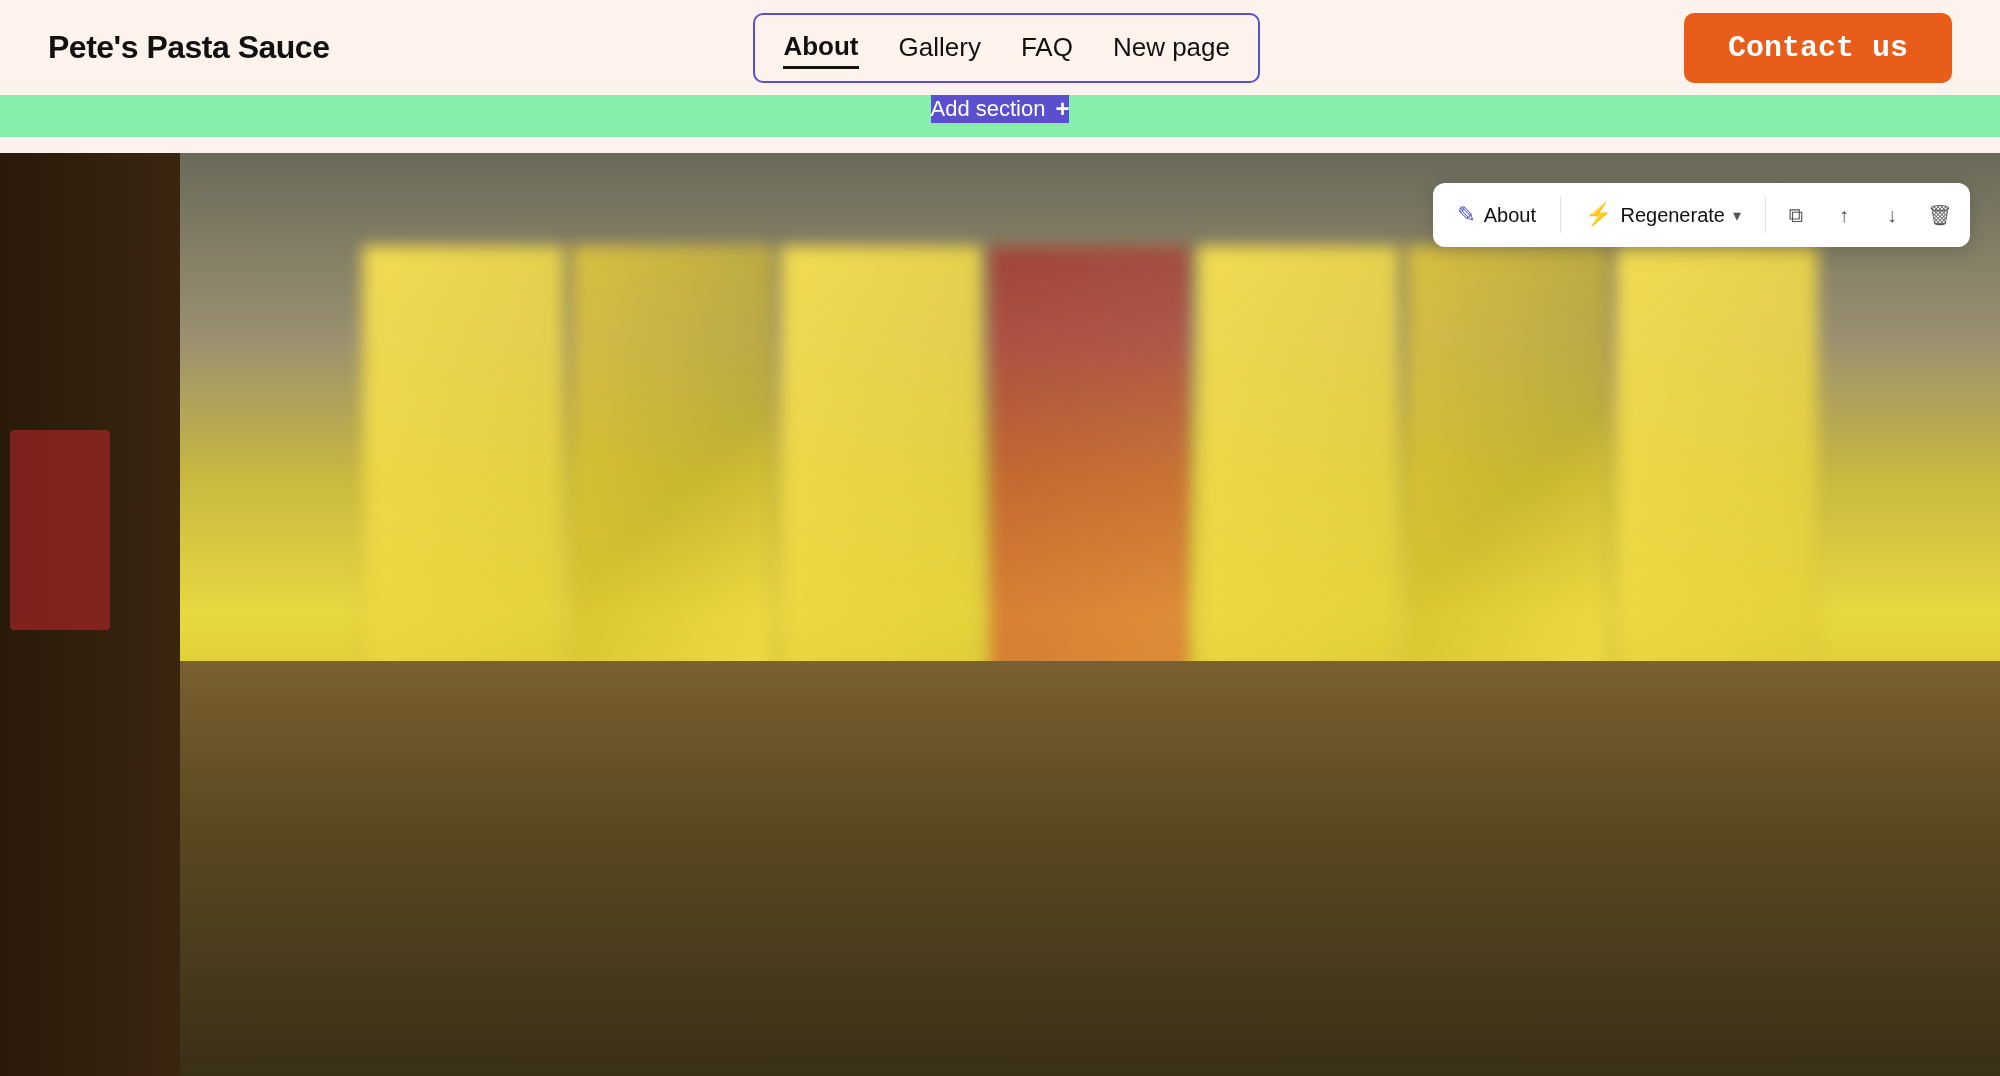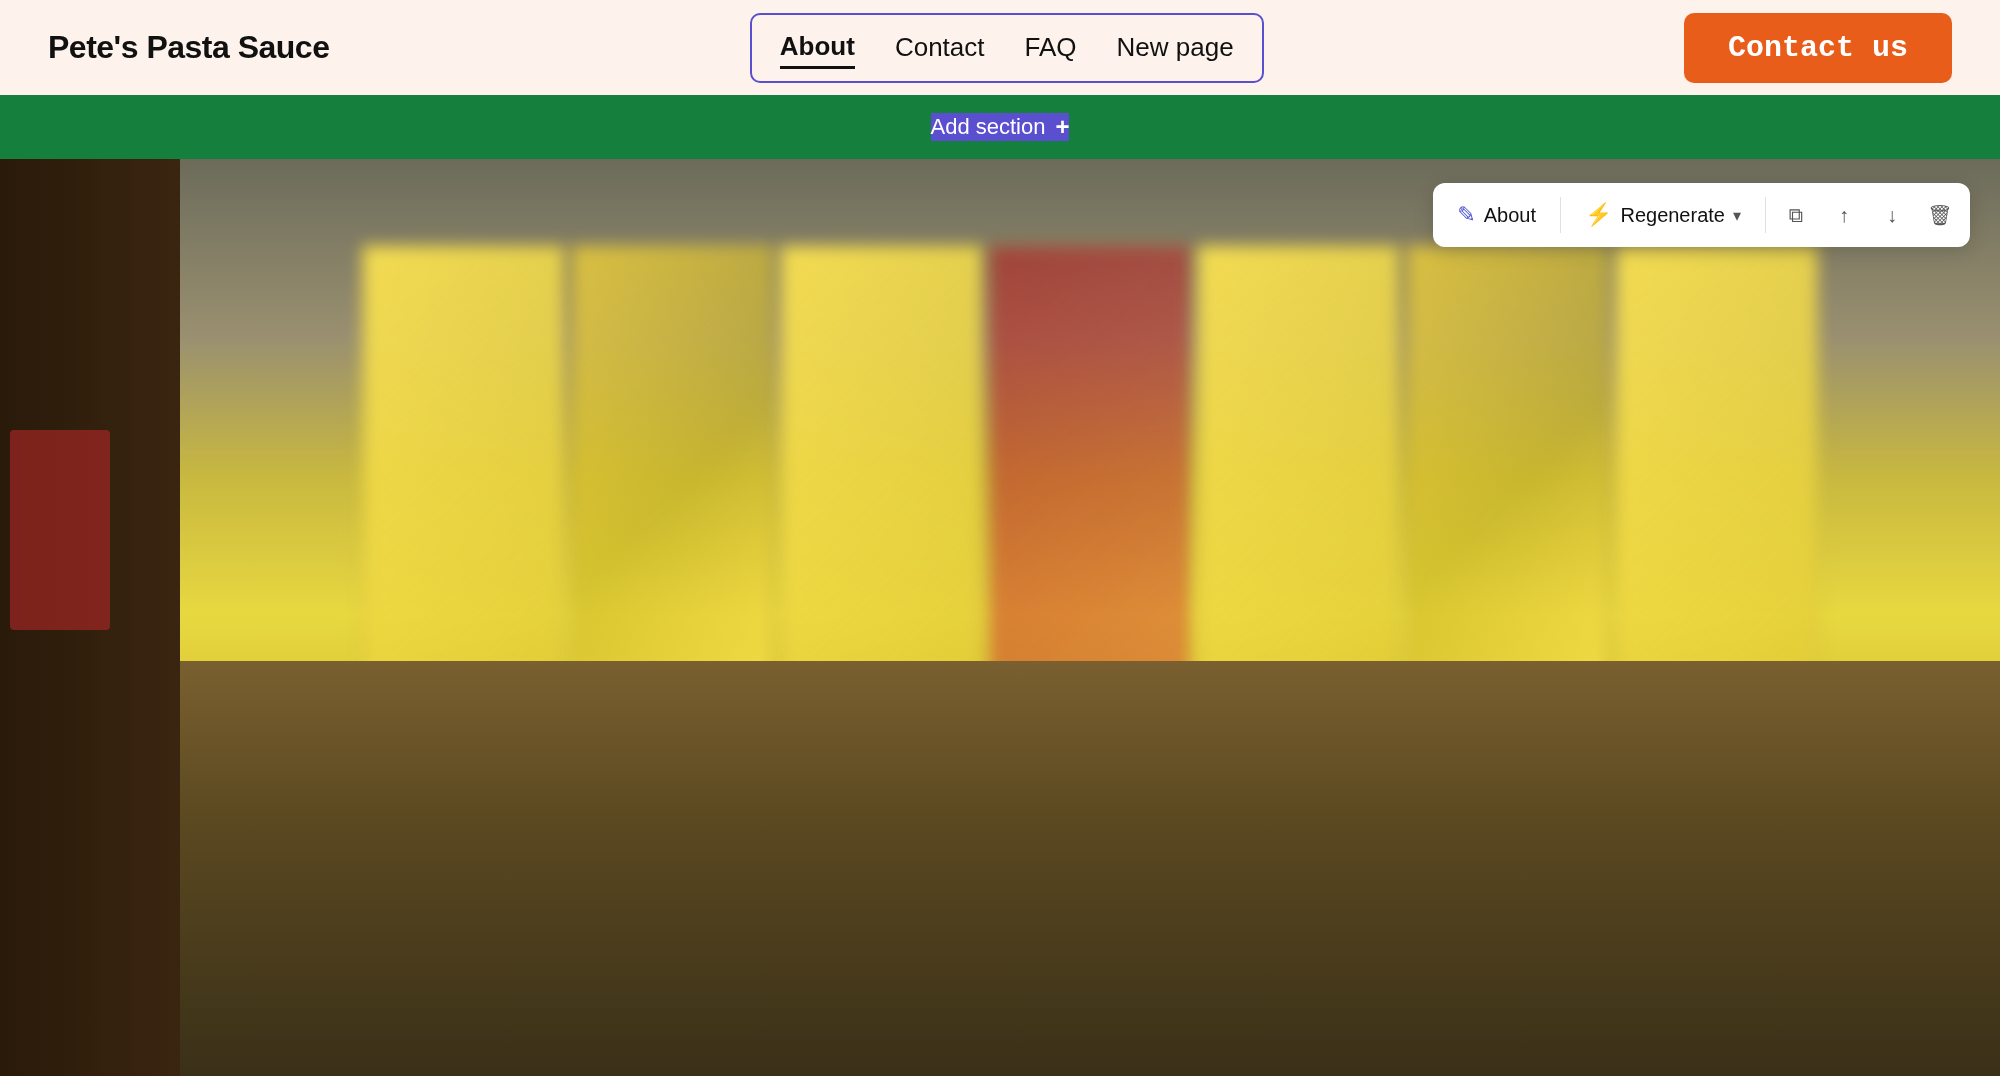--- a/index.html
+++ b/index.html
@@ -64,24 +64,24 @@
       font-weight: 600;
       cursor: pointer;
       font-family: Liberation Mono, monospace;
     }
 
     
     .add-section-bar {
       position: absolute;
       top: 95px;
       left: 0; right: 0;
-      height: 64px;
-      background: #15803d;
-      display: flex;
-      align-items: center;
+      height: 42px;
+      background: #86efac;
+      display: flex;
+      align-items: flex-start;
       justify-content: center;
       z-index: 90;
     }
 
     .add-section-btn {
       background: #5a4fcf;
       border: none;
       color: #fff;
       font-size: 22px;
       font-weight: 500;
@@ -239,21 +239,21 @@
     .regen-icon { color: #4a4fcf; }
   </style>
 </head>
 <body>
 
 <nav class="navbar">
   <span class="site-title">Pete's Pasta Sauce</span>
 
   <div class="nav-links-wrapper">
     <a class="nav-link active">About</a>
-    <a class="nav-link">Contact</a>
+    <a class="nav-link">Gallery</a>
     <a class="nav-link">FAQ</a>
     <a class="nav-link">New page</a>
   </div>
 
   <button class="contact-btn">Contact us</button>
 </nav>
 
 <div class="add-section-bar">
   <button class="add-section-btn">
     <span>Add section</span>

